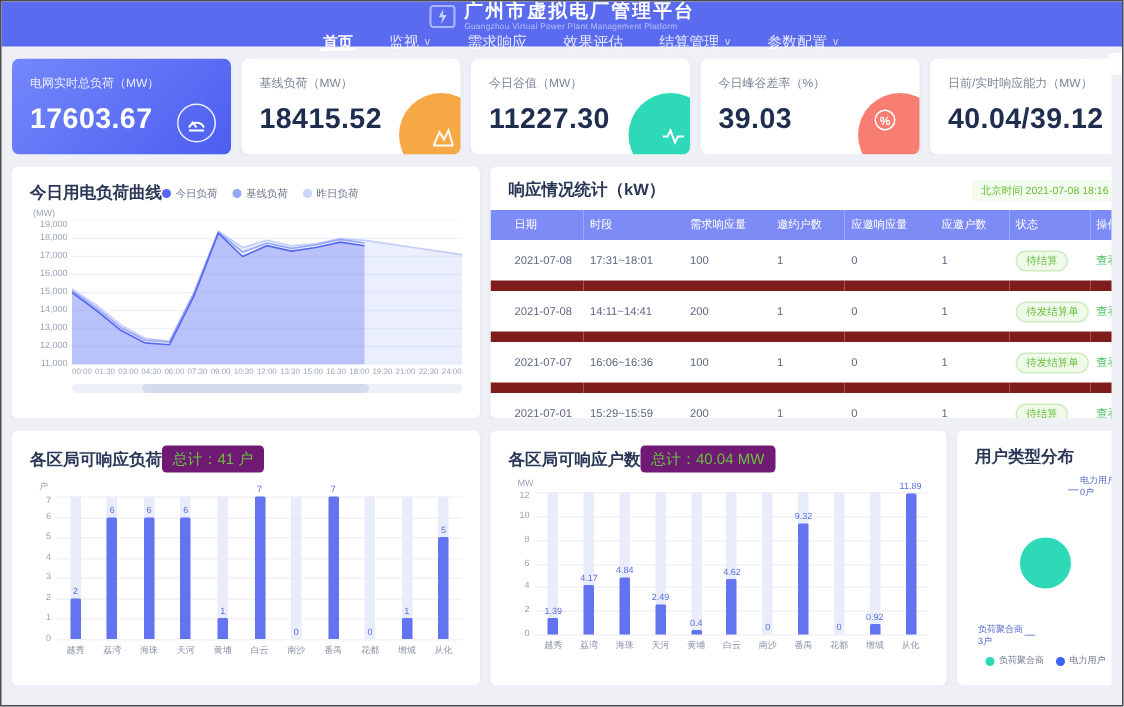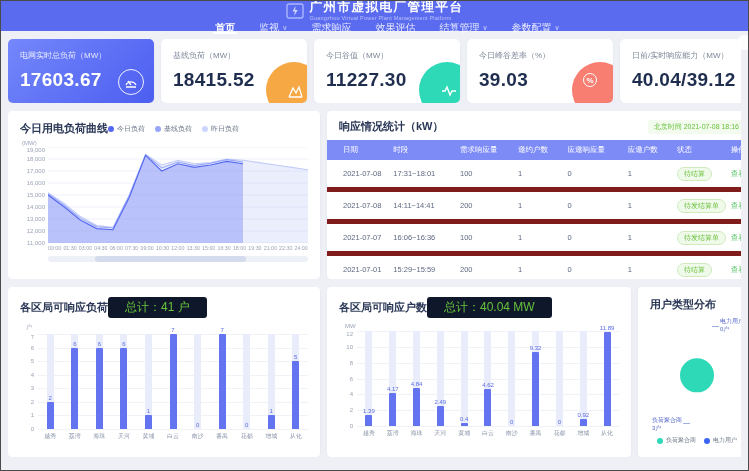--- a/index.html
+++ b/index.html
@@ -53,31 +53,31 @@
   .lc-plot { flex:1; height:96px; }
   .lc-x { display:flex; justify-content:space-between; margin-left:28px; font-size:5.3px; color:#9aa3b5; padding-top:2px; }
   .lc-scroll { margin:5px 0 0 28px; height:6px; background:#edf0f7; border-radius:3px; position:relative; }
   .lc-thumb { position:absolute; left:18%; width:58%; top:0; bottom:0; background:#d3dbec; border-radius:3px; cursor:pointer; }
 
   .table-panel { flex:0 0 430px; height:168px; padding:8px 0 0 0; }
   .table-head { display:flex; justify-content:space-between; align-items:center; padding:0 12px 6px 12px; }
   .time-badge { font-size:7px; color:#67c23a; background:#f2fbee; padding:2px 6px; border-radius:2px; white-space:nowrap; }
   table { width:100%; border-collapse:collapse; table-layout:fixed; }
   thead th { background:#7d8bf7; color:#fff; font-size:7.5px; font-weight:normal; text-align:left; padding:5px 4px; }
-  tbody td { font-size:7.5px; color:#5d6880; padding:6.5px 4px; border-bottom:5px solid #7f1d1d; }
+  tbody td { font-size:7.5px; color:#5d6880; padding:6.5px 4px; border-bottom:7px solid #7f1d1d; }
   th:first-child, td:first-child { padding-left:16px; }
   .badge { display:inline-block; font-size:7px; color:#69c03e; background:#f0faea; border:1px solid #cfeabc; border-radius:8px; padding:1px 6px; white-space:nowrap; }
   .view-link { color:#4fc464; font-size:7.5px; cursor:pointer; }
 
   
   .bottom-row { display:flex; gap:7px; overflow:hidden; flex:1; }
   .bar-panel { height:170px; }
   #users-panel { flex:0 0 312px; }
   #loadbar-panel { flex:0 0 304px; }
-  .total-badge { font-size:12px; color:#67c23a; background:#0f172a; padding:2px 17px; border-radius:3px; }
+  .total-badge { font-size:10px; color:#67c23a; background:#701a75; padding:2px 7px; border-radius:3px; }
   .bc-unit { font-size:6px; color:#9aa3b5; margin:5px 0 0 6px; }
   .bc-main { display:flex; margin-top:2px; }
   .bc-y { position:relative; width:18px; height:95px; }
   .bc-y div { position:absolute; right:4px; font-size:6px; color:#9aa3b5; line-height:1; }
   .bc-plot { flex:1; height:95px; position:relative; }
   .gridline { position:absolute; left:0; right:0; height:1px; background:#f0f2f8; }
   .bars { position:absolute; inset:0; display:flex; }
   .bar-col { flex:1; position:relative; }
   .track { position:absolute; left:50%; margin-left:-3.5px; width:7px; bottom:0; top:0; background:#e9edfb; }
   .fill { position:absolute; left:50%; margin-left:-3.5px; width:7px; bottom:0; background:#6473f0; border-radius:1px 1px 0 0; }

